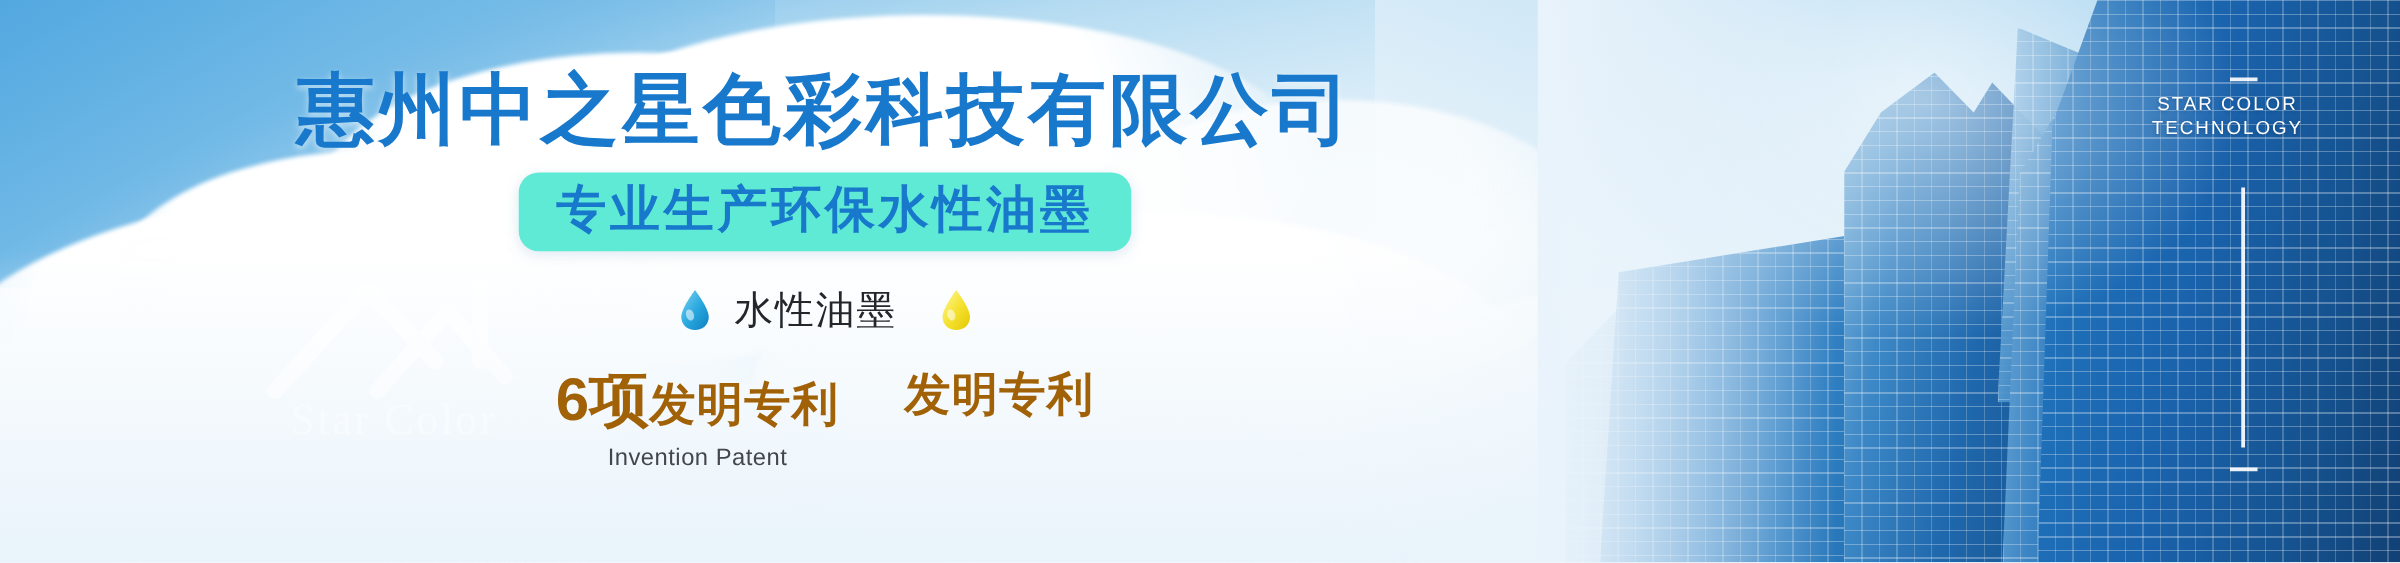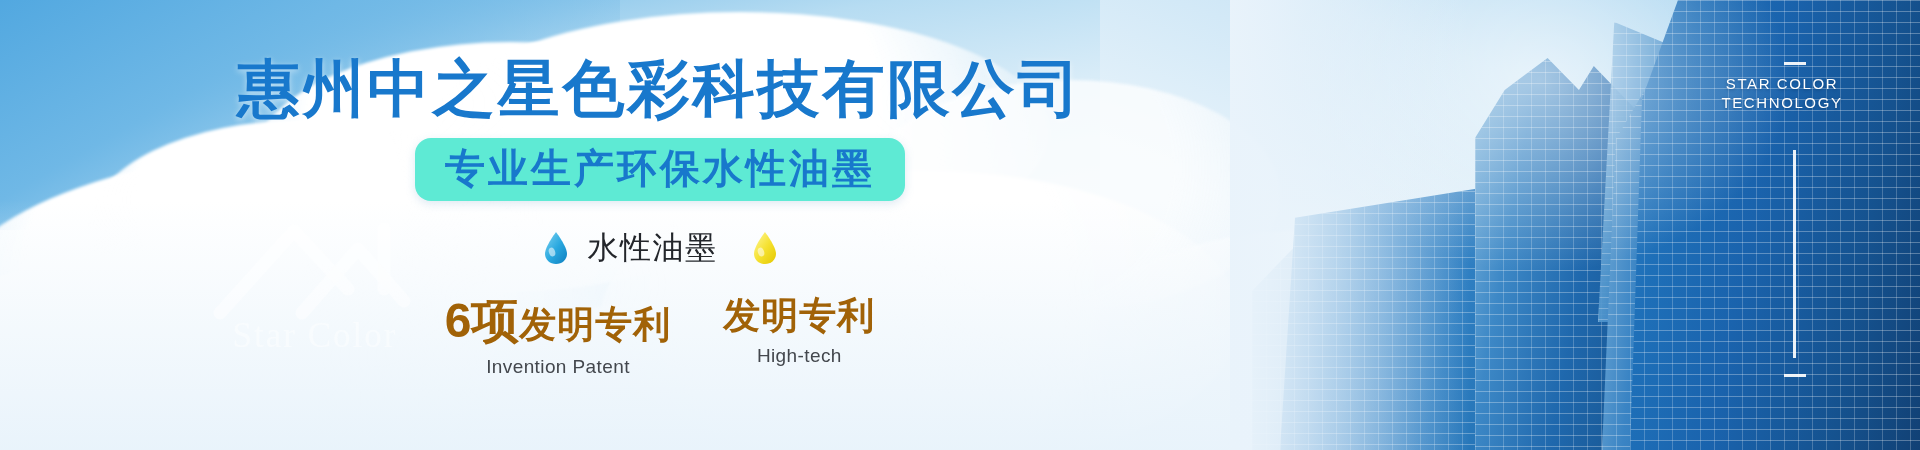--- a/index.html
+++ b/index.html
@@ -347,19 +347,18 @@
           <span class="cred-strong">6项</span>
           <span class="cred-weak">发明专利</span>
         </div>
         <div class="cred-sub">Invention Patent</div>
       </div>
 
       <div class="cred">
         <div class="cred-main">
           <span class="cred-weak">发明专利</span>
         </div>
-        <div class="cred-sub">High-tech</div>
       </div>
 
     </div>
 
   </div>
 </div>
 
 </body></html>

